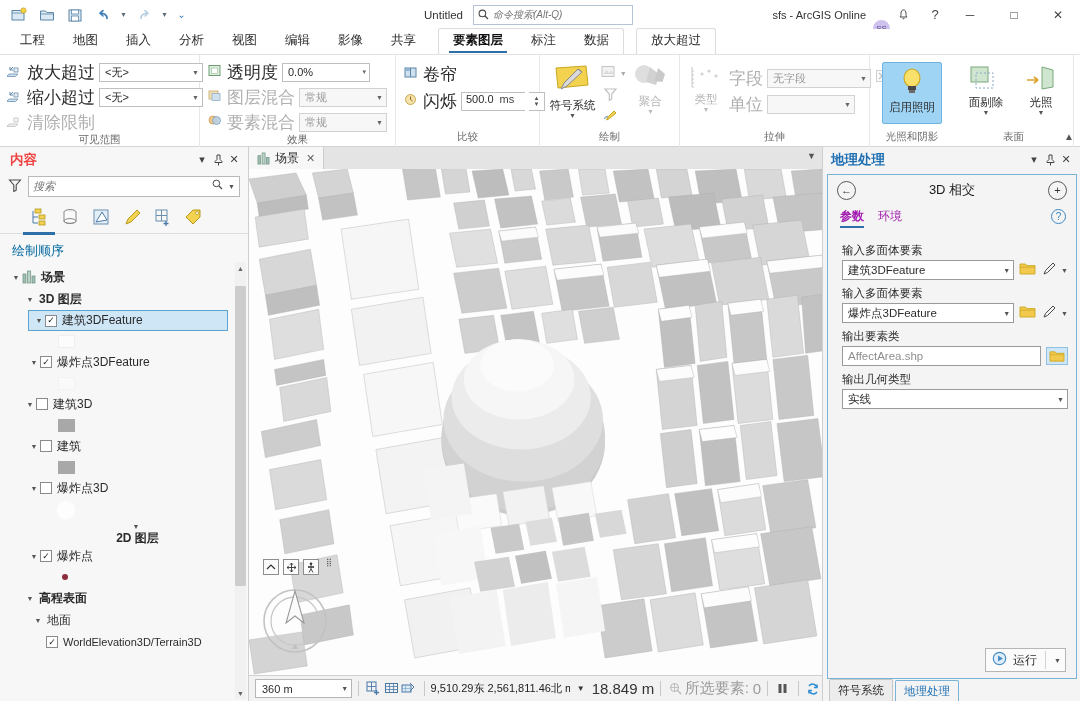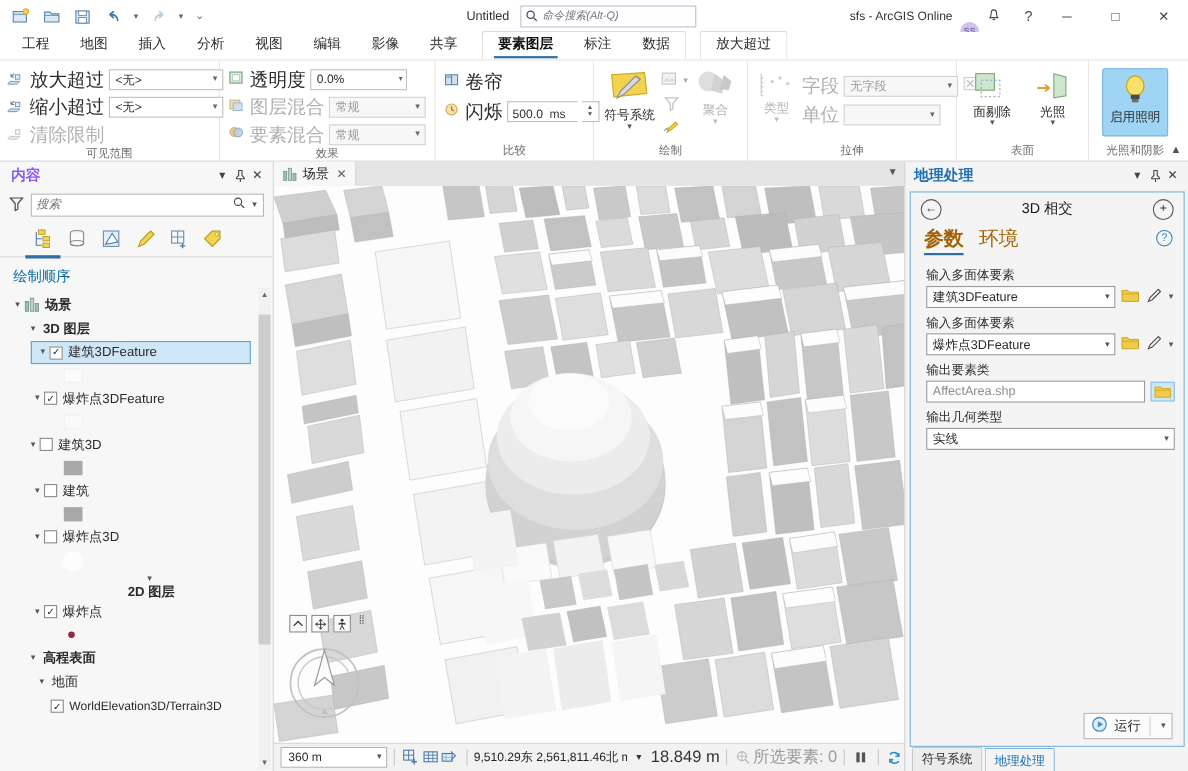--- a/index.html
+++ b/index.html
@@ -47,29 +47,29 @@
   .combo.dim { background:#f7f7f7; color:#9a9a9a; border-color:#d2d2d2; }
   .combo .cv { overflow:hidden; white-space:nowrap; }
   .combo .arr { font-size:7px; color:#666; margin-left:4px; }
   .stack-col { display:flex; flex-direction:column; gap:3px; }
   .bigbtn { display:flex; flex-direction:column; align-items:center; justify-content:flex-start; width:58px; padding-top:2px; }
   .bigbtn .lbl { font-size:11.5px; text-align:center; line-height:13px; margin-top:2px; white-space:nowrap;}
   .bigbtn .lbl.dim { color:#b5b5b5; }
   .bigbtn.sel { background:#9fd4f5; border:1px solid #6fb4e0; border-radius:2px; }
   .ribbon-collapse { position:absolute; right:6px; bottom:4px; font-size:10px; color:#555; }
   .spin { width:16px; height:19px; border:1px solid #bfbfbf; border-left:none; display:flex; flex-direction:column; align-items:center; justify-content:center; font-size:6px; color:#555; background:#fff;}
-  .numin { height:19px; border:1px solid #bfbfbf; border-right:none; background:#fff; font-size:11px; display:flex; align-items:flex-end; padding:0 4px; }
+  .numin { height:19px; border:1px solid #bfbfbf; border-right:none; background:#fff; font-size:11px; display:flex; align-items:flex-start; padding:0 4px; }
 
   
   .main { flex:1; display:flex; background:#f0f0f0; min-height:0; }
 
   
   .lpanel { width:249px; background:#f7f7f7; display:flex; flex-direction:column; border-right:1px solid #cfcfcf; }
   .panel-head { height:25px; display:flex; align-items:center; padding:0 6px 0 10px; }
-  .panel-title { font-size:13.5px; font-weight:bold; color:#8b5cf6; flex:1; }
+  .panel-title { font-size:13.5px; font-weight:bold; color:#ef4444; flex:1; }
   .panel-title.link { color:#1f6fb2; }
   .panel-ico { width:16px; height:18px; display:flex; align-items:center; justify-content:center; color:#444; font-size:11px; }
   .filtrow { height:28px; display:flex; align-items:center; gap:6px; padding:0 8px; }
   .filtbox { flex:1; height:21px; border:1px solid #b9b9b9; background:#fff; display:flex; align-items:center; padding:0 4px; }
   .filtbox input { flex:1; border:none; outline:none; font-size:11px; font-style:italic; color:#9a9a9a; font-family:inherit; background:transparent; }
   .lp-tabs { height:34px; display:flex; align-items:center; gap:5px; padding-left:26px; border-bottom:1px solid #dcdcdc; position:relative;}
   .lp-tab { width:26px; height:26px; display:flex; align-items:center; justify-content:center; position:relative;}
   .lp-tab.active:after { content:""; position:absolute; left:-3px; right:-3px; bottom:-5px; height:2.5px; background:#2f6fa8; }
   .toc { flex:1; overflow:hidden; position:relative; padding-top:6px; }
   .toc-head { font-size:13px; font-weight:normal; padding:2px 0 6px 12px; color:#0369a1; }
@@ -106,21 +106,21 @@
   .sb-txt { font-size:15px; color:#333; white-space:nowrap; }
   .sb-txt.dim { color:#9b9b9b; }
 
   
   .rpanel { width:258px; background:#f4f4f4; display:flex; flex-direction:column; border-left:1px solid #cfcfcf; }
   .gp-body { flex:1; margin:2px 3px 0 4px; border:1px solid #7ab2d8; background:#f4f4f4; display:flex; flex-direction:column; min-height:0;}
   .gp-nav { height:30px; display:flex; align-items:center; padding:0 9px; }
   .gp-nav .circ { width:19px; height:19px; border-radius:50%; border:1px solid #5a5a5a; display:flex; align-items:center; justify-content:center; font-size:11px; color:#333;}
   .gp-tool { flex:1; text-align:center; font-size:13px; color:#1b1b1b; }
   .gp-tabs { height:26px; display:flex; align-items:center; gap:14px; padding:0 12px; position:relative; }
-  .gp-tab { font-size:18px; color:#a16207; position:relative; padding-bottom:3px;}
+  .gp-tab { font-size:12px; color:#a21caf; position:relative; padding-bottom:3px;}
   .gp-tab.active { font-weight:bold; }
   .gp-tab.active:after { content:""; position:absolute; left:0; right:0; bottom:0; height:2px; background:#2f6fa8; }
   .gp-help { position:absolute; right:10px; top:4px; width:15px; height:15px; border-radius:50%; border:1px solid #3d87c4; color:#3d87c4; font-size:10px; display:flex; align-items:center; justify-content:center;}
   .gp-params { padding:6px 8px 0 14px; flex:1; overflow:hidden; }
   .plabel { font-size:11.5px; color:#2b2b2b; margin-bottom:2px; margin-top:6px;}
   .prow { display:flex; align-items:center; gap:5px; }
   .pinput { height:20px; border:1px solid #9a9a9a; background:#fff; display:flex; align-items:center; justify-content:space-between; padding:0 3px 0 5px; font-size:11.5px; flex:1; }
   .pinput.ghost span.cv { color:#8e8e8e; }
   .pi-arr { font-size:7px; color:#555; }
   .gp-footer { height:42px; display:flex; align-items:flex-end; justify-content:flex-end; padding:0 10px 6px 0; }
@@ -421,54 +421,54 @@
         <span style="margin-top:6px;">
           <svg width="15" height="14" viewBox="0 0 15 14">
               <rect x="1.5" y="1.5" width="11" height="11" fill="#fafafa" stroke="#d0d0d0" stroke-width="1"></rect>
               <path d="M4 4 l6 6 M10 4 l-6 6" stroke="#c0c0c0" stroke-width="1.1"></path>
             </svg>
         </span>
       </div>
       <div class="rgroup-label">拉伸</div>
     </div>
 
-    <div class="rgroup" style="width:120px;">
-      <div class="rgroup-body" style="gap:6px;padding-top:3px;">
-        <div class="bigbtn" style="width:50px;">
-          <svg width="38" height="30" viewBox="0 0 38 30">
-              <rect x="4" y="3" width="17" height="15" fill="#cfe5cf" stroke="#7aa87a" stroke-width="1"></rect>
-              <rect x="9" y="9" width="17" height="15" fill="none" stroke="#8aa8c8" stroke-width="1" stroke-dasharray="2 2"></rect>
-            </svg>
-          <span class="lbl">面剔除</span>
-          <span style="font-size:7px;color:#555;">▼</span>
-        </div>
-        <div class="bigbtn" style="width:48px;">
-          <svg width="38" height="30" viewBox="0 0 38 30">
-              <path d="M20 3 L31 6 v17 L20 25 z" fill="#cfe5cf" stroke="#7aa87a" stroke-width="1"></path>
-              <path d="M5 16 h11 M16 16 l-4 -3 M16 16 l-4 3" stroke="#e0a030" stroke-width="1.6" fill="none"></path>
-            </svg>
-          <span class="lbl">光照</span>
-          <span style="font-size:7px;color:#555;">▼</span>
-        </div>
-      </div>
-      <div class="rgroup-label">表面</div>
-    </div>
-
     <div class="rgroup" style="width:84px;border-right:none;">
       <div class="rgroup-body" style="justify-content:center;padding-top:3px;">
         <div class="bigbtn sel" style="width:60px;height:62px;">
           <svg width="34" height="34" viewBox="0 0 34 34">
               <ellipse cx="17" cy="13" rx="8" ry="9" fill="#f8e06a" stroke="#c9a81f" stroke-width="1.1"></ellipse>
               <rect x="13" y="21" width="8" height="4" fill="#4a4a4a"></rect>
               <rect x="14" y="25" width="6" height="3" fill="#6a6a6a"></rect>
             </svg>
           <span class="lbl">启用照明</span>
         </div>
       </div>
       <div class="rgroup-label">光照和阴影</div>
+    </div>
+
+    <div class="rgroup" style="width:120px;">
+      <div class="rgroup-body" style="gap:6px;padding-top:3px;">
+        <div class="bigbtn" style="width:50px;">
+          <svg width="38" height="30" viewBox="0 0 38 30">
+              <rect x="4" y="3" width="17" height="15" fill="#cfe5cf" stroke="#7aa87a" stroke-width="1"></rect>
+              <rect x="9" y="9" width="17" height="15" fill="none" stroke="#8aa8c8" stroke-width="1" stroke-dasharray="2 2"></rect>
+            </svg>
+          <span class="lbl">面剔除</span>
+          <span style="font-size:7px;color:#555;">▼</span>
+        </div>
+        <div class="bigbtn" style="width:48px;">
+          <svg width="38" height="30" viewBox="0 0 38 30">
+              <path d="M20 3 L31 6 v17 L20 25 z" fill="#cfe5cf" stroke="#7aa87a" stroke-width="1"></path>
+              <path d="M5 16 h11 M16 16 l-4 -3 M16 16 l-4 3" stroke="#e0a030" stroke-width="1.6" fill="none"></path>
+            </svg>
+          <span class="lbl">光照</span>
+          <span style="font-size:7px;color:#555;">▼</span>
+        </div>
+      </div>
+      <div class="rgroup-label">表面</div>
     </div>
 
     <div class="ribbon-collapse">▲</div>
   </div>
 
   <div class="main">
 
     <div class="lpanel">
       <div class="panel-head">
         <span class="panel-title">内容</span>

